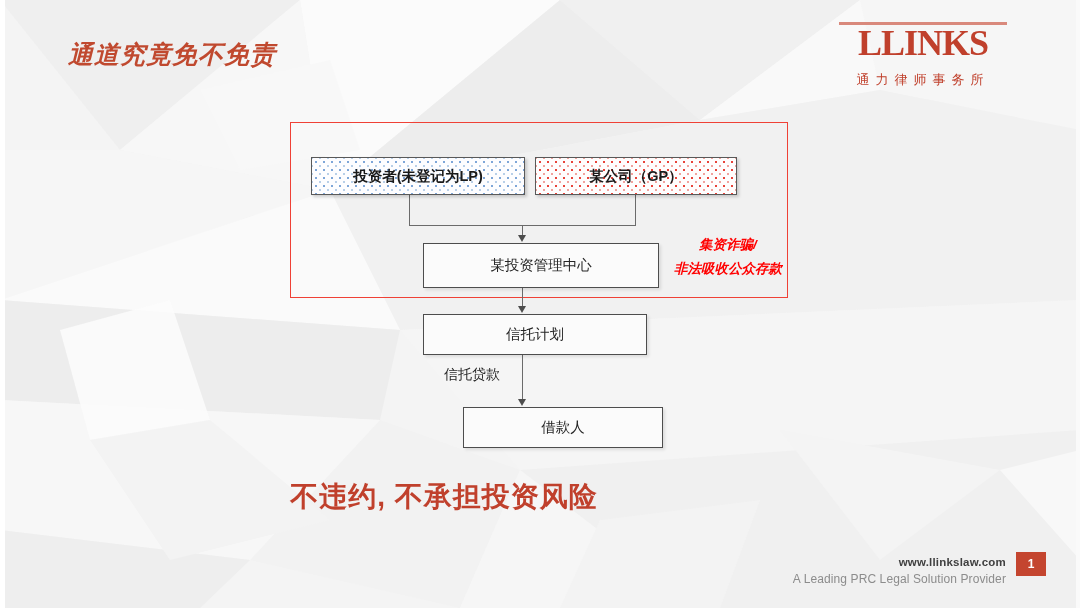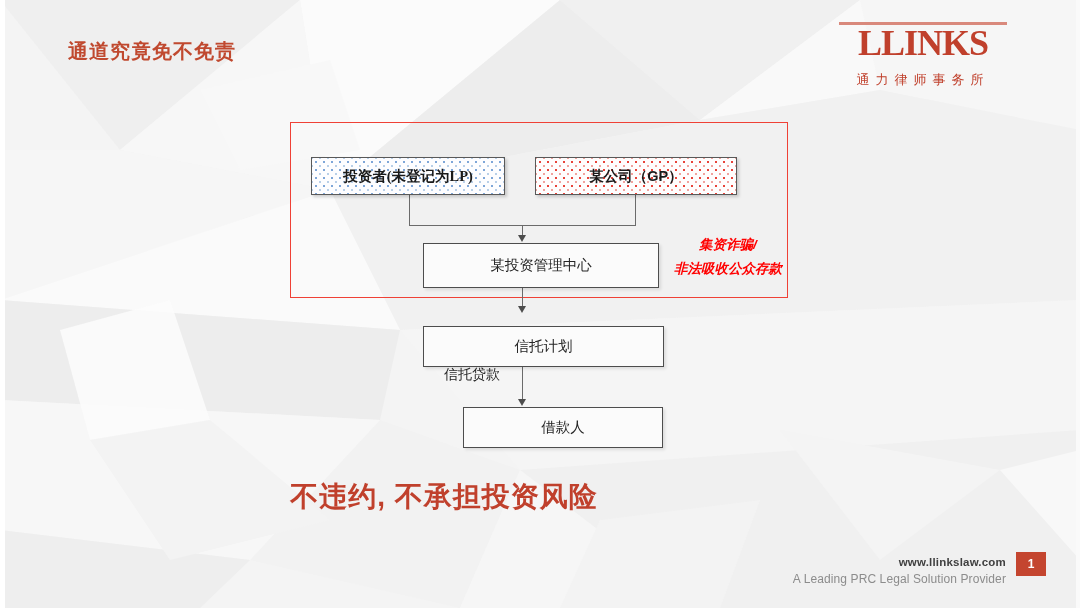--- a/index.html
+++ b/index.html
@@ -39,26 +39,27 @@
     width: 4px; height: 608px;
     background: #fafafa;
     z-index: 2;
   }
 
   
   #title {
     position: absolute;
     left: 68px;
     top: 38px;
-    font-size: 20px;
+    font-size: 25px;
     font-weight: bold;
     letter-spacing: 1px;
     color: #c0492f;
     z-index: 10;
     white-space: nowrap;
+    font-style: italic;
   }
 
   
   #logo {
     position: absolute;
     right: 62px;
     top: 22px;
     z-index: 10;
     text-align: center;
     width: 190px;
@@ -129,29 +130,28 @@
   }
   .fc-box.bold-label {
     font-weight: bold;
     font-size: 14.5px;
     color: #1a1a1a;
   }
 
   #box-investor {
     left: 311px;
     top: 157px;
-    width: 194px;
+    width: 214px;
     height: 38px;
     background-color: #fdfdff;
     background-image:
       radial-gradient(#7ea6d8 0.9px, transparent 1px),
       radial-gradient(#b8cfe8 0.8px, transparent 1px);
     background-size: 8px 8px, 8px 8px;
     background-position: 0 0, 4px 4px;
-    font-family: Liberation Serif, serif;
   }
   #box-gp {
     left: 535px;
     top: 157px;
     width: 202px;
     height: 38px;
     background-color: #fffdfd;
     background-image:
       radial-gradient(#e8433a 1px, transparent 1.1px),
       radial-gradient(#f0a39e 0.9px, transparent 1px);
@@ -160,23 +160,22 @@
   }
   #box-center {
     left: 423px;
     top: 243px;
     width: 236px;
     height: 45px;
   }
   #box-trust {
     left: 423px;
     top: 314px;
-    width: 241px;
+    width: 224px;
     height: 41px;
-    margin-top: 12px;
   }
   #box-borrower {
     left: 423px;
     top: 407px;
     width: 200px;
     height: 41px;
     margin-left: 40px;
   }
 
   

